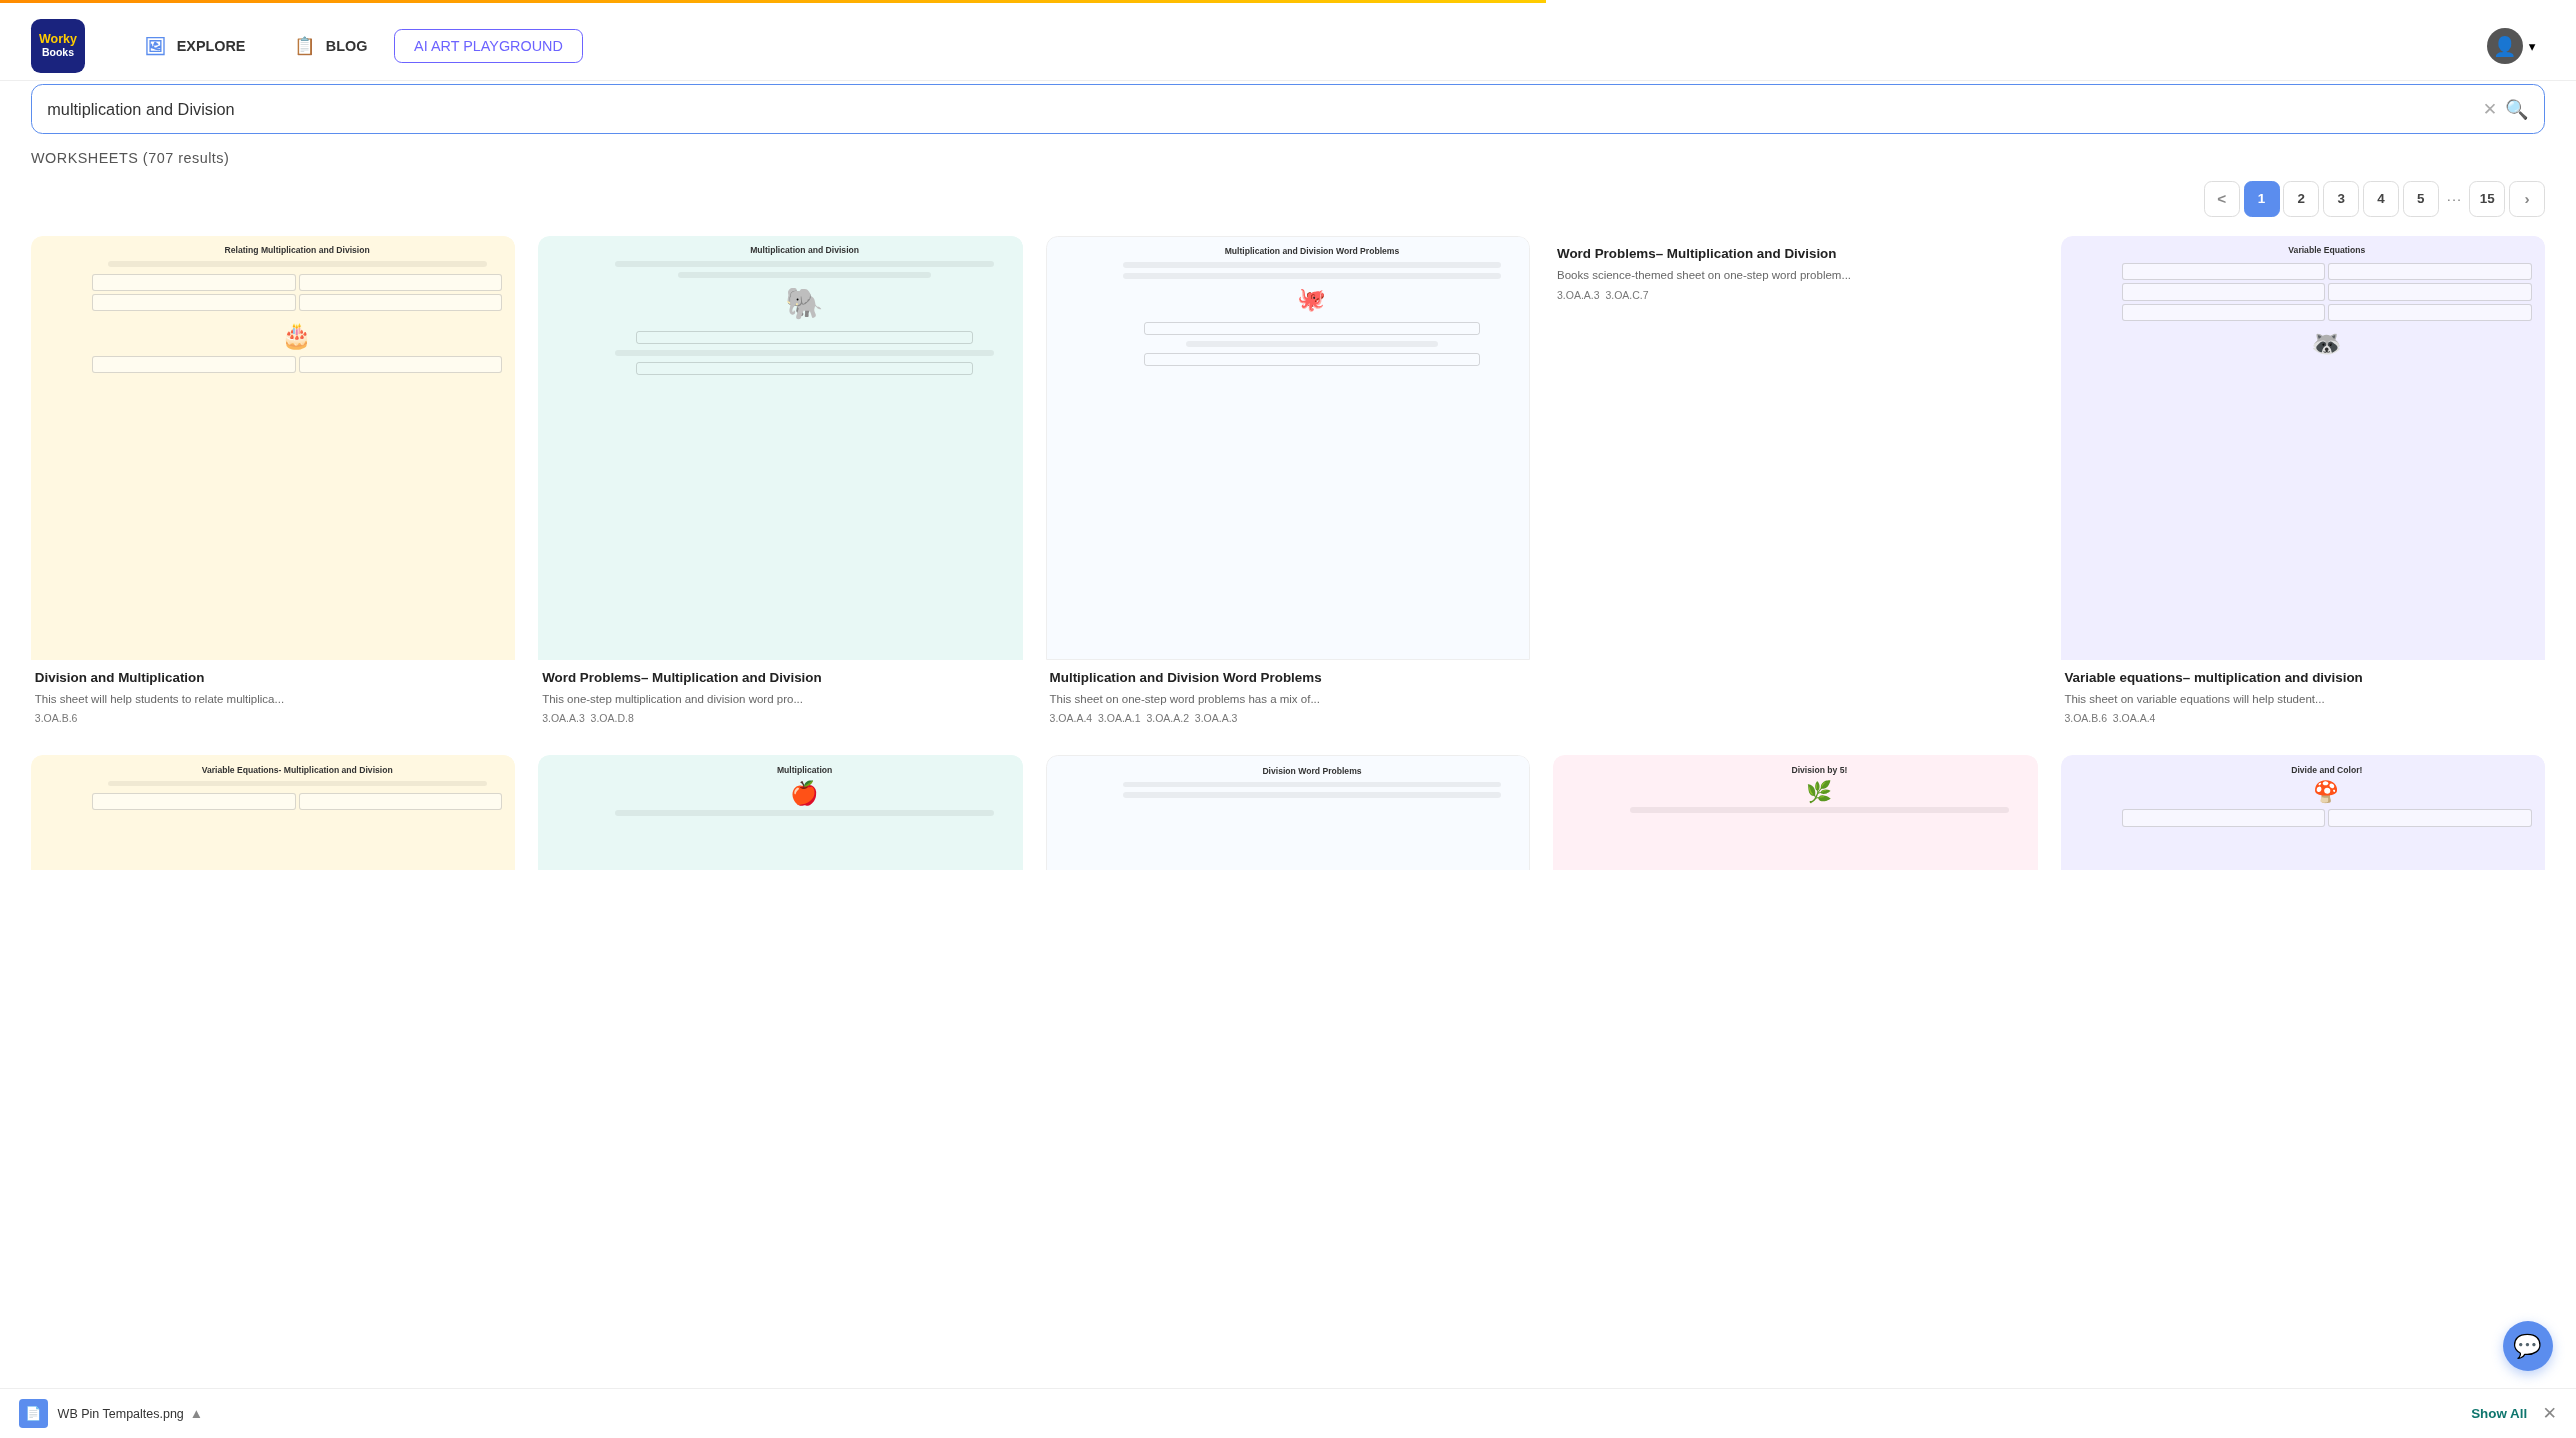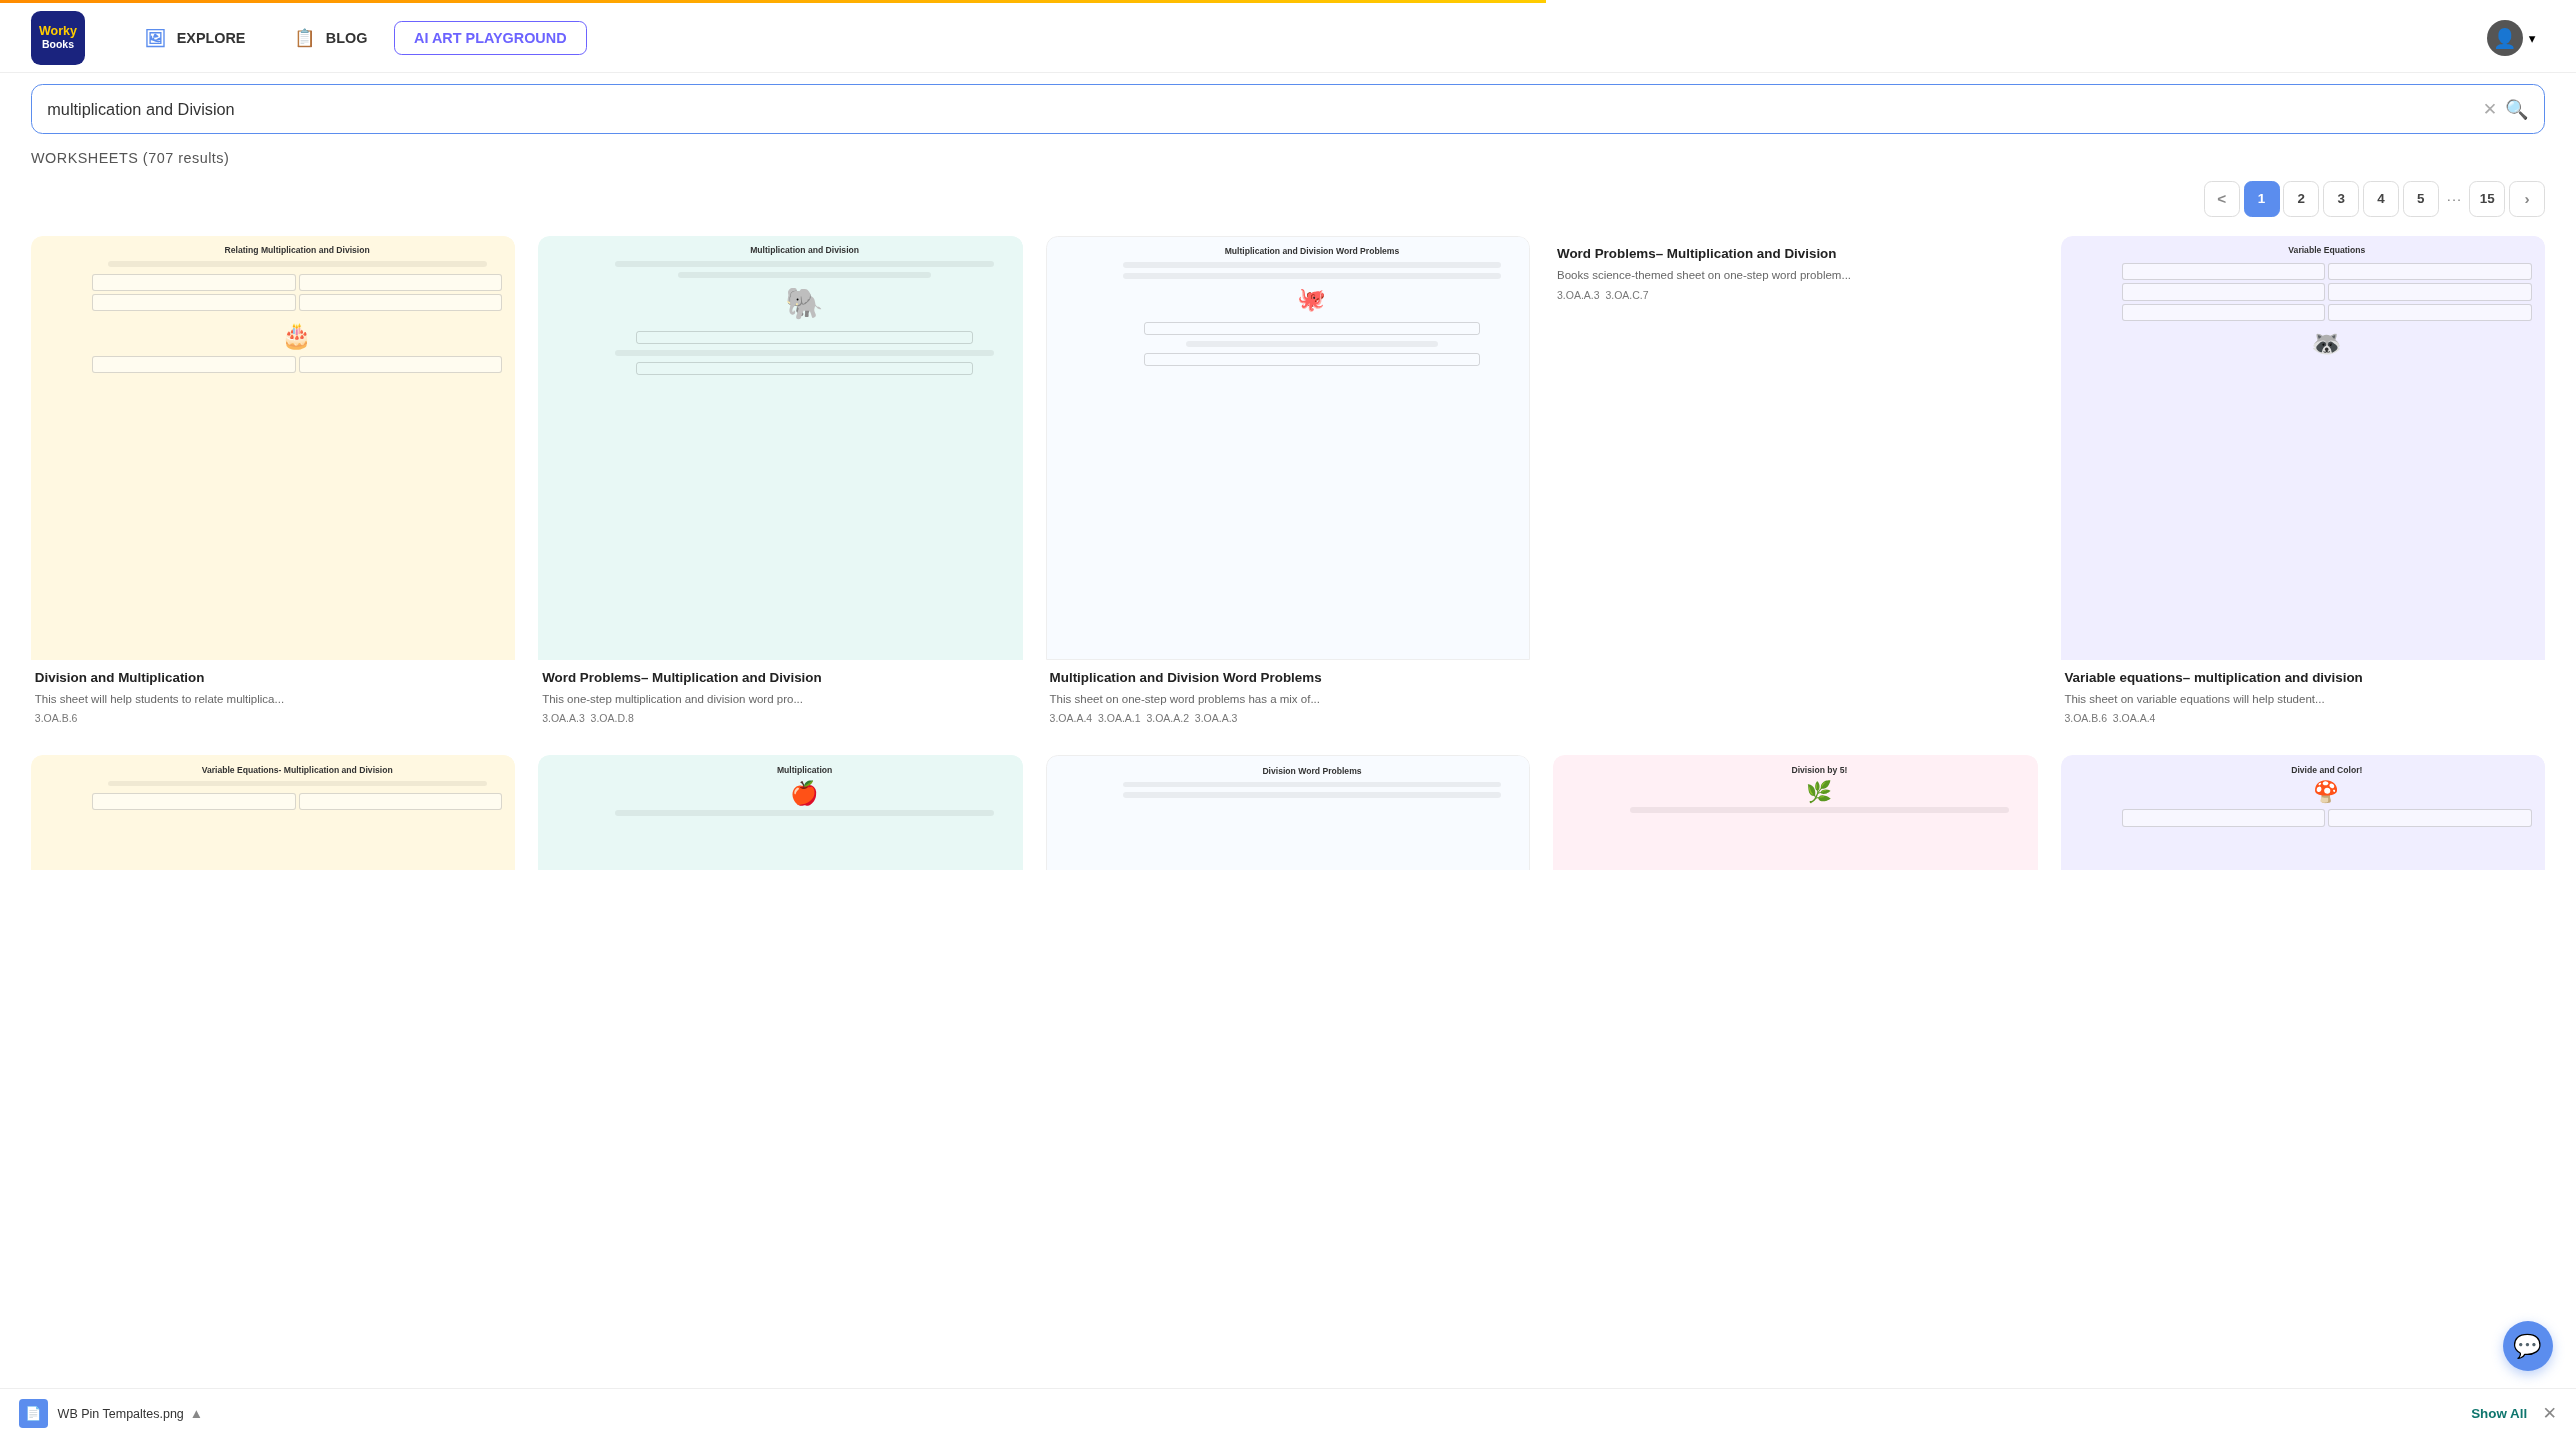--- a/index.html
+++ b/index.html
@@ -7,21 +7,21 @@
 
     
     .header {
       display: flex;
       align-items: center;
       padding: 0 31px;
       height: 69px;
       border-bottom: 1px solid #eee;
       background: #fff;
       position: sticky;
-      top: 4px;
+      top: 12px;
       z-index: 100;
     }
     .logo-container {
       display: flex;
       align-items: center;
       margin-right: 38px;
     }
     .logo-box {
       width: 54px;
       height: 54px;
@@ -65,21 +65,21 @@
       height: 27px;
       display: flex;
       align-items: center;
       justify-content: center;
       color: #5b8dee;
       font-size: 17.3px;
     }
     .nav-item-ai {
       border: 1.9px solid #6c63ff;
       color: #6c63ff;
-      font-weight: 700;
+      font-weight: 400;
     }
 
     .nav-spacer { flex: 1; }
 
     .account-btn {
       display: flex;
       align-items: center;
       gap: 5.8px;
       cursor: pointer;
       padding: 5.8px 9.6px;

